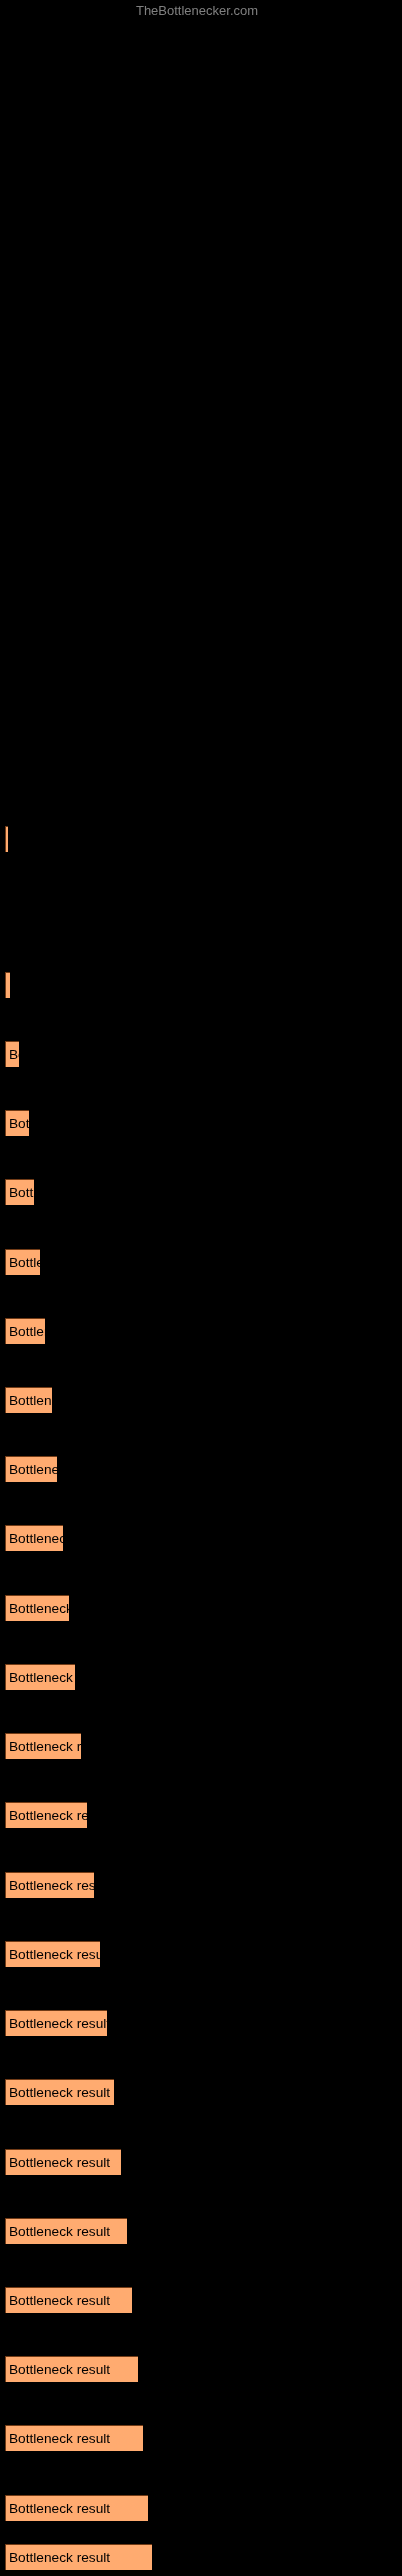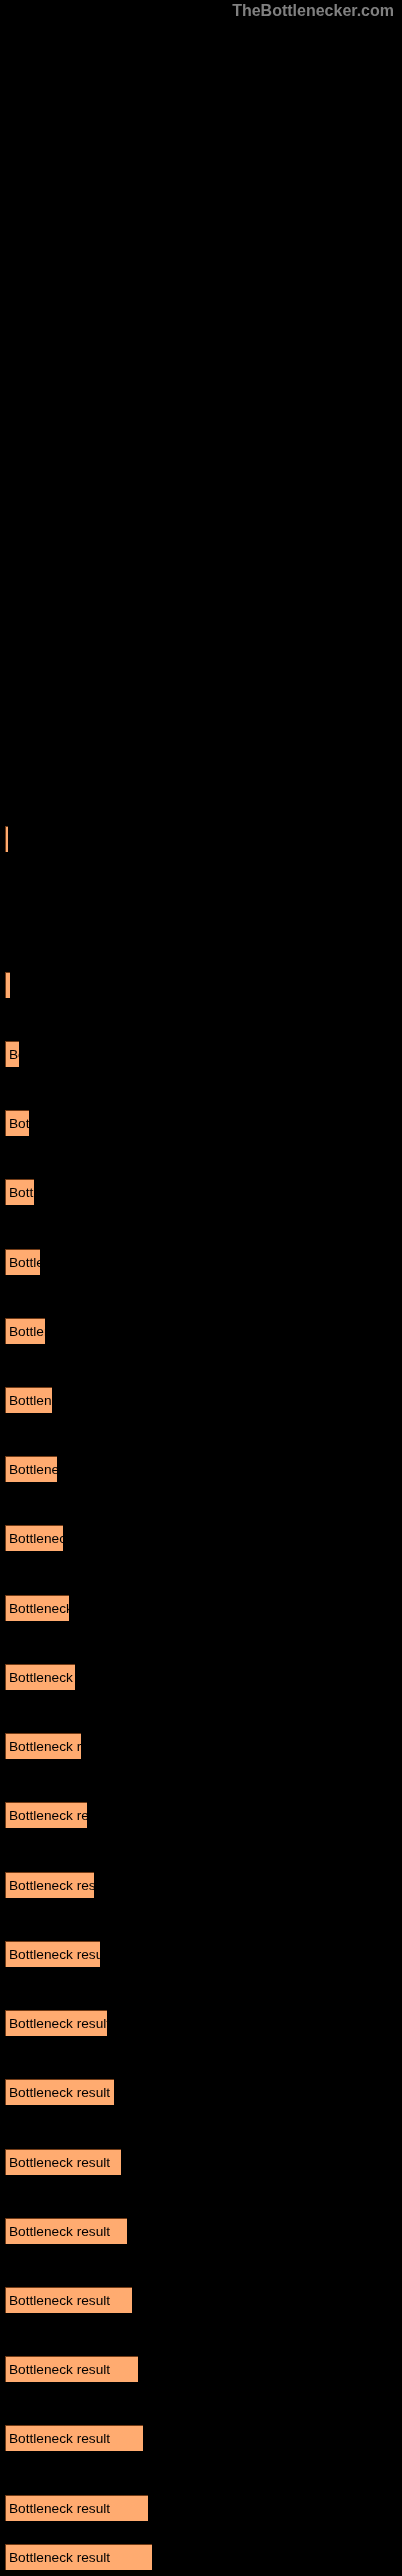--- a/index.html
+++ b/index.html
@@ -14,28 +14,28 @@
     height: 2576px;
     background: #000000;
     overflow: hidden;
     font-family: "Liberation Sans", sans-serif;
   }
   #site-title {
     position: absolute;
     top: 0px;
     left: 0px;
     width: 394px;
-    text-align: right;
+    text-align: center;
     color: #808080;
     font-family: "Liberation Sans", sans-serif;
-    font-size: 16px;
+    font-size: 13px;
     line-height: 21px;
     letter-spacing: 0px;
     white-space: nowrap;
-    font-weight: 700;
+    font-weight: 400;
   }
   #chart-area {
     position: absolute;
     left: 0px;
     top: 0px;
     width: 403px;
     height: 2576px;
   }
   .bar-row {
     position: absolute;

